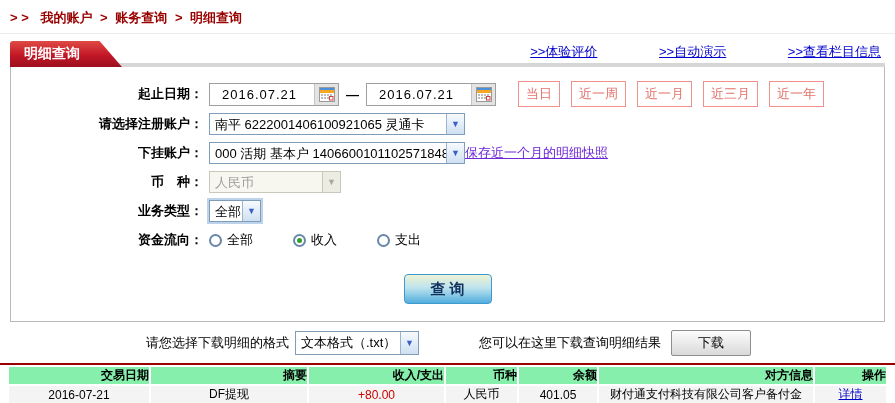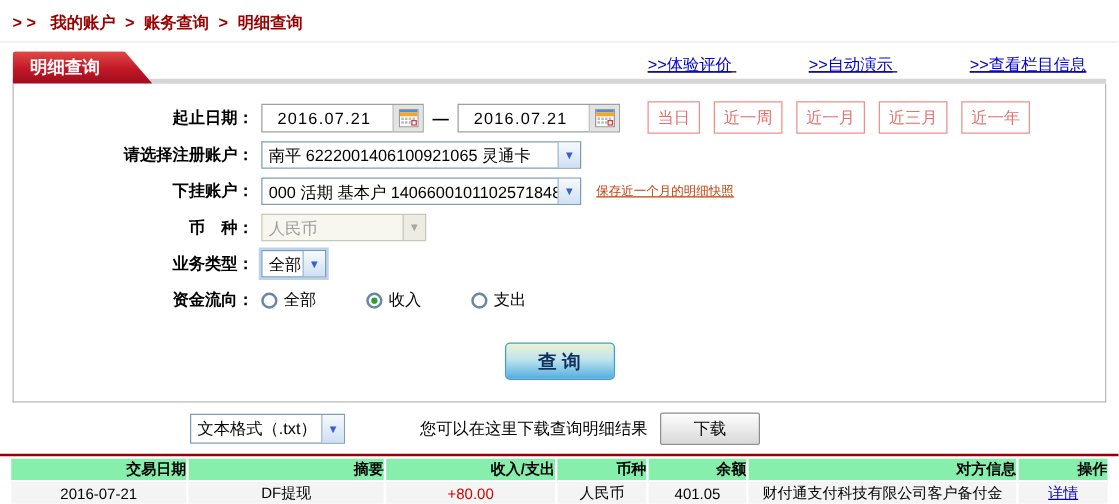--- a/index.html
+++ b/index.html
@@ -11,21 +11,21 @@
   .breadcrumb { padding:9px 0 6px 10px; color:#9a0000; font-weight:bold; font-size:13px; border-bottom:1px solid #ececec; }
   .breadcrumb a { color:#9a0000; text-decoration:none; cursor:pointer; }
   .breadcrumb .sep { padding:0 4px; }
 
   
   .tab-row { position:relative; margin:7px 10px 0 10px; height:26px; border-bottom:4px solid #d6d6d6; }
   .tab { position:absolute; left:0; bottom:-4px; width:112px; height:26px; line-height:25px;
          background:linear-gradient(#e04a45,#c21727 55%,#9c0f1d); color:#fff; font-weight:bold;
          font-size:14px; padding-left:14px; clip-path:polygon(0 0,80% 0,100% 100%,0 100%);
          border-radius:3px 0 0 0; }
-  .top-links { position:absolute; right:16px; top:2px;text-decoration:underline; }
+  .top-links { position:absolute; right:4px; top:2px; }
   .top-links a { color:#0000cc; text-decoration:underline; font-size:13px; margin-left:58px; cursor:pointer; }
 
   
   .form-box { margin:0 10px; border:1px solid #b9b9b9; border-top:none; height:255px; padding-top:14px; background:#fff; }
   .frow { display:flex; align-items:center; margin-bottom:5px; min-height:24px; }
   .flabel { width:192px; text-align:right; font-weight:bold; font-size:13px; flex:0 0 192px; }
   .fval { margin-left:6px; display:flex; align-items:center; }
 
   
   .datefield { display:flex; align-items:center; width:130px; height:23px; border:1px solid #9f9f9f; background:#fff; }
@@ -42,21 +42,21 @@
   .sel { display:flex; align-items:stretch; height:22px; border:1px solid #7f9db9; background:#fff; cursor:pointer; }
   .sel-text { flex:1; padding:2px 4px 0 5px; font-size:13px; white-space:nowrap; overflow:hidden; }
   .sel-btn { width:18px; display:flex; align-items:center; justify-content:center;
              background:linear-gradient(#f7fafd,#cfe0f2); border-left:1px solid #9ab3cf;
              color:#3a5fcd; font-size:9px; }
   .sel-disabled { border-color:#c9c9bb; background:#f7f7ef; cursor:default; }
   .sel-disabled .sel-text { color:#9d9d9d; }
   .sel-disabled .sel-btn { background:#ececе3; background:#ecece3; border-left-color:#c9c9bb; color:#a8a8a0; }
   .sel-focus { box-shadow:0 0 0 2px #bdd3ec; }
 
-  .save-link { margin-left:12px; color:#c2410c; text-decoration:underline; font-size:10px; cursor:pointer; }
+  .save-link { margin-left:0; color:#6d28d9; text-decoration:underline; font-size:13px; cursor:pointer; }
 
   
   .radio-group { display:flex; align-items:center; }
   .radio { width:13px; height:13px; border:2px solid #6a87a8; border-radius:50%; background:#fff; display:inline-block; position:relative; cursor:pointer; }
   .radio.checked::after { content:""; position:absolute; left:2px; top:2px; width:5px; height:5px; border-radius:50%; background:#2f9e2f; }
   .radio-label { margin:0 0 0 5px; font-size:13px; }
   .radio-opt { display:flex; align-items:center; margin-right:40px; }
 
   
   .query-row { display:flex; justify-content:center; margin-top:22px; }
@@ -221,20 +221,21 @@
         </span>
       </span>
     </div>
 
     <div class="query-row">
       <button class="query-btn">查 询</button>
     </div>
   </div>
 
   <div class="download-row">
+    <span class="dl-text">请您选择下载明细的格式</span>
     <span class="sel">
       <span class="sel-text">文本格式（.txt）</span>
       <span class="sel-btn">▼</span>
     </span>
     <span class="dl-text dl-hint">您可以在这里下载查询明细结果</span>
     <button class="dl-btn">下载</button>
   </div>
 
   <div class="table-wrap">
     <table>

